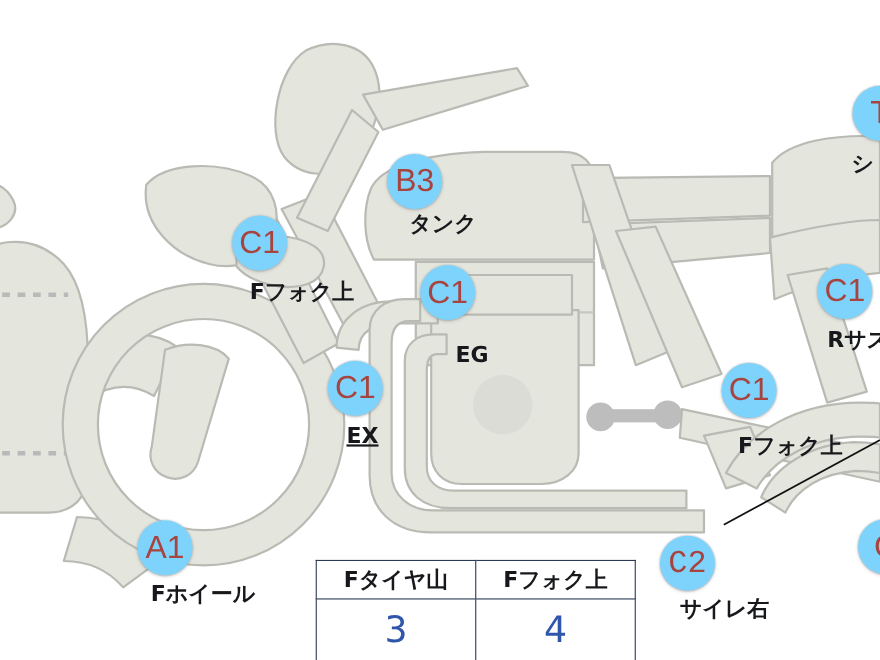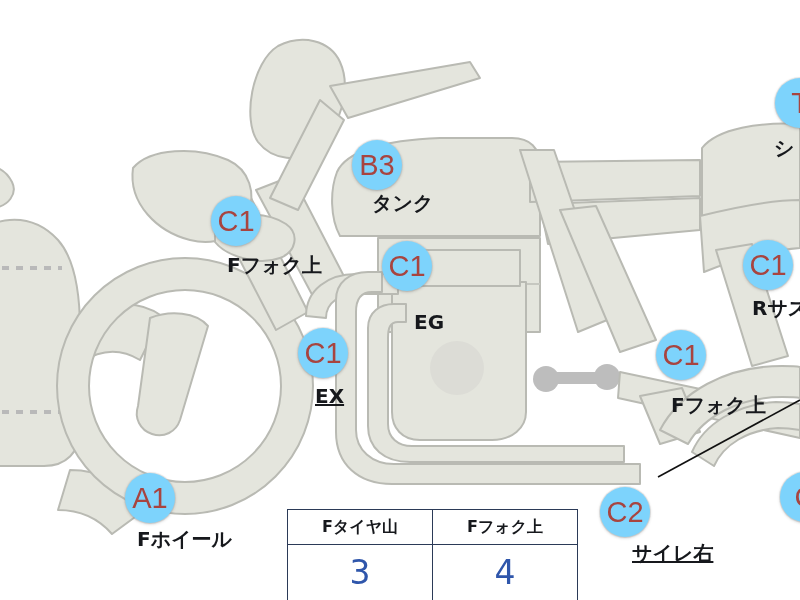--- a/index.html
+++ b/index.html
@@ -53,21 +53,21 @@
   }
   #tyre-table td{
     border:1px solid #2b3a57;
     width:144px;
     text-align:center;
     padding:0;
     font-family:"DejaVu Sans","Liberation Sans",sans-serif;
   }
   #tyre-table td.hdr{
     height:34px;
-    font-size:16px;
+    font-size:20px;
     color:#16181c;
     font-weight:600;
     background:#ffffff;
   }
   #tyre-table td.val{
     height:55px;
     font-size:33px;
     color:#2f56ab;
     background:#ffffff;
     vertical-align:middle;
@@ -224,24 +224,24 @@
   <div class="badge" style="left:656px;top:330px;">
     <span>C1</span>
   </div>
   <div class="plabel" style="left:671px;top:395px;">Fフォク上</div>
 
   <div class="badge" style="left:743px;top:240px;">
     <span>C1</span>
   </div>
   <div class="plabel" style="left:752px;top:298px;">Rサス</div>
 
-  <div class="badge" style="left:600px;top:487px;">
+  <div class="badge" style="left:600px;top:487px;font-family:Liberation Mono, monospace;">
     <span>C2</span>
   </div>
-  <div class="plabel" style="left:632px;top:543px;text-decoration:underline;">サイレ右</div>
+  <div class="plabel" style="left:618px;top:543px;">サイレ右</div>
 
   <div class="badge" style="left:775px;top:78px;">
     <span>T</span>
   </div>
   <div class="plabel" style="left:774px;top:138px;">シ</div>
 
   <div class="badge" style="left:780px;top:472px;">
     <span>C</span>
   </div>
 

